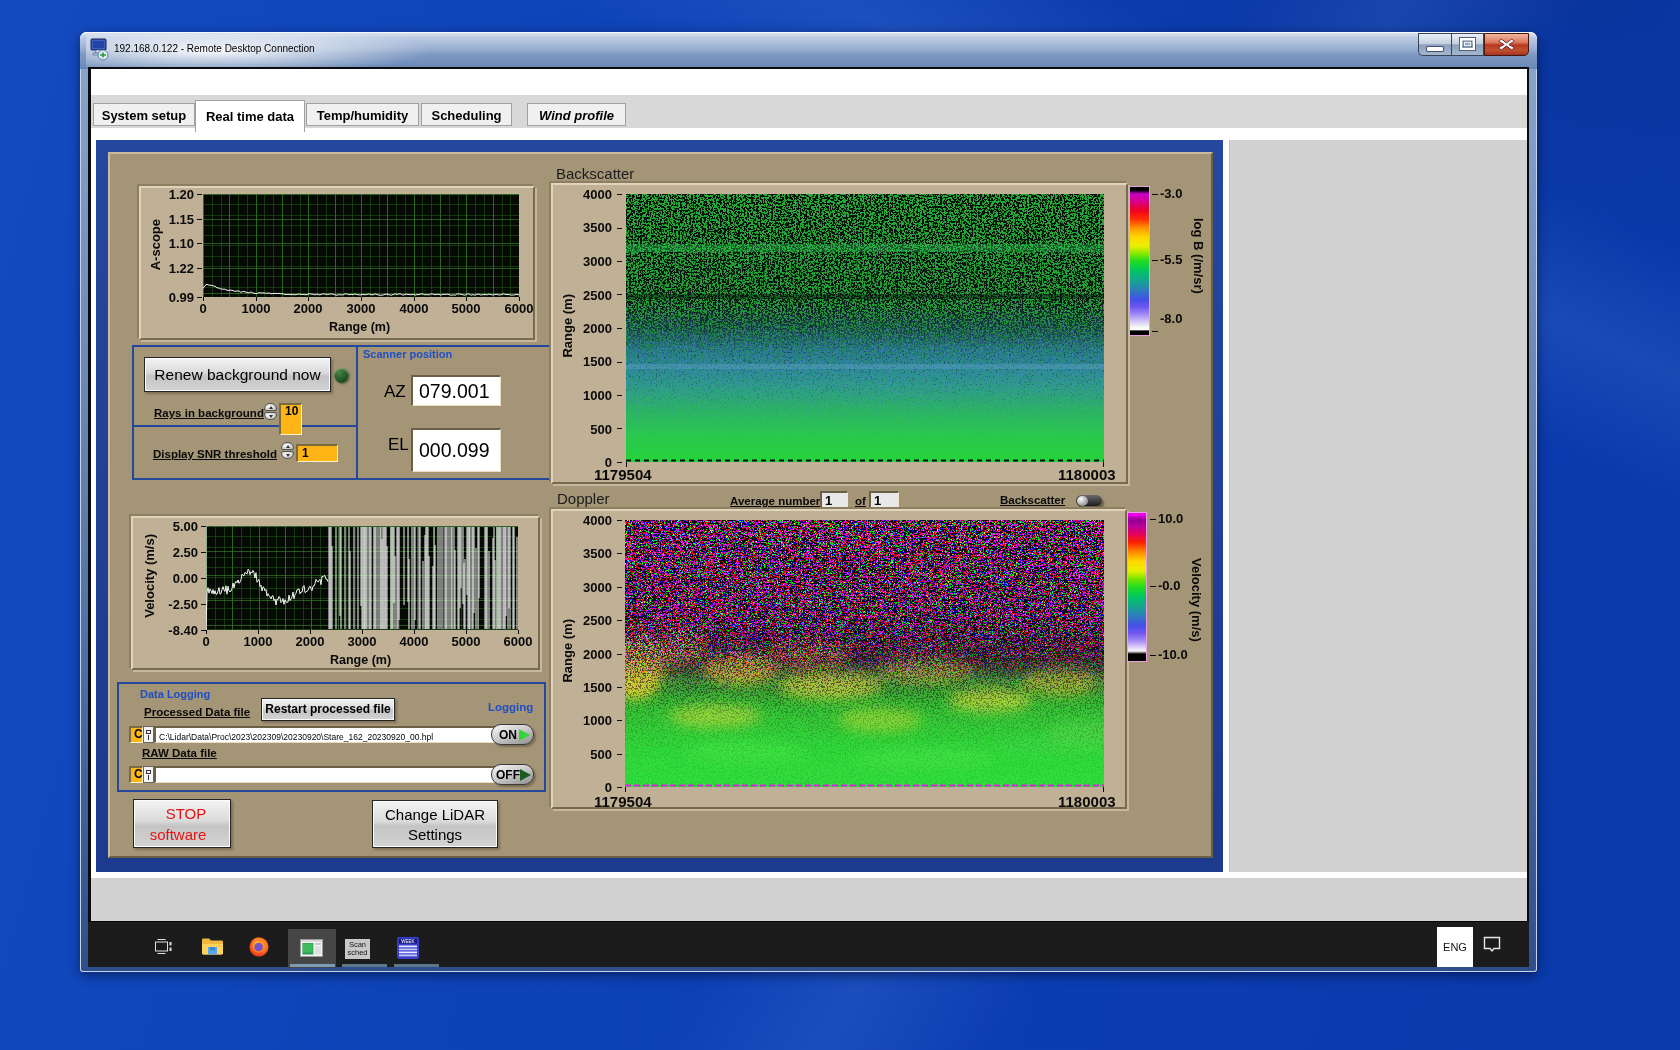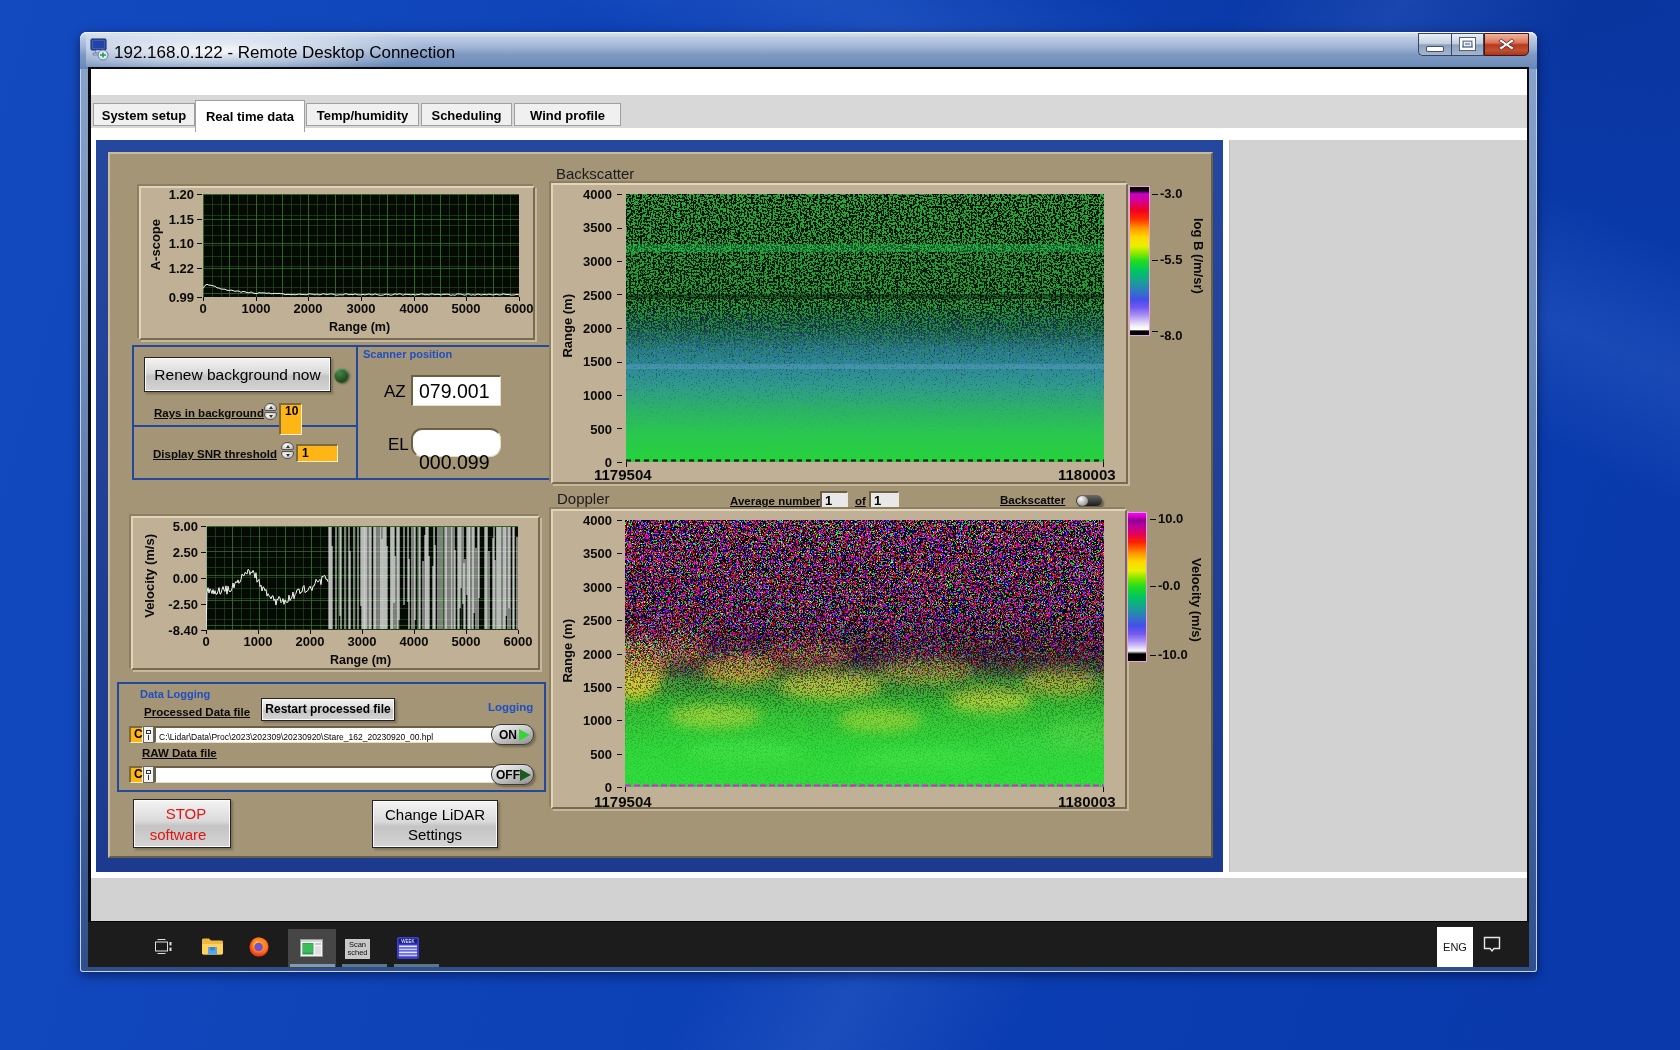--- a/index.html
+++ b/index.html
@@ -16,21 +16,21 @@
   .abs { position:absolute; }
   #rdc { position:absolute; left:80px; top:32px; width:1457px; height:940px;
     border-radius:7px 7px 3px 3px;
     background:linear-gradient(to bottom, #8ca6cc 0%, #5f7eae 50%, #2f4f8c 100%);
     box-shadow:inset 0 0 0 1px #c8d4e6, 0 3px 12px rgba(0,0,20,.5); }
   #titlebar { position:absolute; left:0; top:0; right:0; height:37px; border-radius:7px 7px 0 0;
     background:linear-gradient(to bottom, #dde6f2 0%, #bccbe2 16%, #9db3d4 42%, #7d98c2 62%, #7190bc 85%, #6585b4 100%);
     box-shadow:inset 0 1px 0 #f4f8fc; overflow:hidden; }
   #titlebar .glow { position:absolute; left:6px; top:2px; width:420px; height:33px;
     background:radial-gradient(70% 100% at 30% 50%, rgba(255,255,255,.95), rgba(255,255,255,0) 75%); }
-  #rdctitle { position:absolute; left:34px; top:11px; font-size:17px; color:#000; white-space:nowrap; }
+  #rdctitle { position:absolute; left:34px; top:11px; font-size:10px; color:#000; white-space:nowrap; }
   #winbtns { position:absolute; right:8px; top:1px; height:23px; display:flex; }
   .wbtn { width:33px; height:23px; border:1px solid #39455c; position:relative;
     background:linear-gradient(to bottom, #e9eff6 0%, #c5d1e1 45%, #8ca1be 52%, #a2b6ce 100%); }
   .wbtn.min { border-radius:0 0 0 5px; border-right:none; }
   .wbtn.cls { width:45px; border-radius:0 0 5px 0;
     background:linear-gradient(to bottom, #f2b49e 0%, #dd7a5c 40%, #b83a20 52%, #c24f30 78%, #a33420 100%);
     border:1px solid #47170f; }
   #vi { position:absolute; left:8px; top:35px; width:1441px; height:854px;
     background:#fff; border:2px solid #0a0a0f; border-left-width:3px; }
   #vititle { position:absolute; left:0; top:0; right:0; height:26px; background:#fff; }
@@ -118,21 +118,21 @@
           </svg>
       </div>
     </div>
   </div>
   <div id="vi">
     <div id="tabstrip">
       <div class="tab" style="left:2px;width:102px;">System setup</div>
       <div class="tab active" style="left:104px;width:110px;">Real time data</div>
       <div class="tab" style="left:215px;width:113px;">Temp/humidity</div>
       <div class="tab" style="left:330px;width:91px;">Scheduling</div>
-      <div class="tab" style="left:423px;width:107px;">Wind profile</div>
+      <div class="tab" style="left:436px;width:99px;font-style:italic;">Wind profile</div>
     </div>
     <div id="vicontent">
       <div id="grayR"></div>
       <div id="grayB"></div>
       <div id="bluepanel">
       <div id="panel">
 
 <div class="box3d" style="left:29px;top:32px;width:396px;height:154px;"></div>
 <div class="plot grid" style="left:93px;top:40px;width:316px;height:103px;">
 <svg width="316" height="103" style="position:absolute;left:0;top:0">
@@ -179,21 +179,21 @@
 <div class="klab" style="left:43px;top:294px;">Display SNR threshold</div>
 <div class="spin" style="left:171px;top:288px;">
               <b class="up"></b>
               <b class="dn"></b>
             </div>
 <div class="orange" style="left:186px;top:290px;width:42px;height:18px;line-height:14px;">1</div>
 <div class="blab" style="left:253px;top:194px;">Scanner position</div>
 <div style="position:absolute;left:274px;top:228px;font-size:17px;color:#000;">AZ</div>
 <div class="whitefield" style="left:301px;top:221px;width:90px;height:31px;font-size:19.5px;padding:3px 0 0 6px;">079.001</div>
 <div style="position:absolute;left:278px;top:281px;font-size:17px;color:#000;">EL</div>
-<div class="whitefield" style="left:301px;top:274px;width:90px;height:29px;font-size:19.5px;padding:21px 0 0 6px;border-radius:11px;">000.099</div>
+<div class="whitefield" style="left:301px;top:274px;width:90px;height:44px;font-size:19.5px;padding:9px 0 0 6px;">000.099</div>
 <div class="box3d" style="left:21px;top:362px;width:409px;height:154px;"></div>
 <div class="plot grid" style="left:96px;top:372px;width:312px;height:104px;">
 <svg width="312" height="104" style="position:absolute;left:0;top:0">
                 <path d="M0,0 L0,104 L1,66.2 L2,61.6 L3,67.1 L4,62.9 L5,64.6 L6,67.6 L7,63.6 L8,68.1 L9,64.6 L10,68.2 L11,68.2 L12,65.2 L13,61.6 L14,68.2 L15,67.4 L16,63.6 L17,60.6 L18,64.0 L19,65.5 L20,59.8 L21,68.2 L22,60.2 L23,65.0 L24,65.7 L25,65.2 L26,62.6 L27,57.0 L28,61.9 L29,57.1 L30,55.4 L31,56.8 L32,53.9 L33,57.3 L34,56.1 L35,53.6 L36,48.1 L37,49.5 L38,49.7 L39,46.4 L40,47.1 L41,48.1 L42,43.3 L43,44.1 L44,48.6 L45,45.9 L46,46.9 L47,44.4 L48,46.7 L49,52.0 L50,46.7 L51,56.2 L52,54.9 L53,53.3 L54,60.6 L55,59.1 L56,65.0 L57,60.8 L58,61.5 L59,64.8 L60,63.4 L61,70.1 L62,67.7 L63,69.8 L64,70.9 L65,72.9 L66,70.1 L67,69.7 L68,74.6 L69,73.1 L70,79.0 L71,73.1 L72,73.7 L73,70.4 L74,71.9 L75,76.7 L76,75.5 L77,72.6 L78,78.3 L79,73.8 L80,76.1 L81,76.2 L82,76.2 L83,69.1 L84,74.6 L85,72.9 L86,71.0 L87,66.0 L88,72.8 L89,68.8 L90,67.3 L91,63.7 L92,63.7 L93,62.8 L94,67.8 L95,66.0 L96,66.1 L97,60.7 L98,59.5 L99,66.6 L100,66.0 L101,65.0 L102,64.5 L103,61.7 L104,60.2 L105,62.7 L106,64.6 L107,60.2 L108,60.0 L109,57.6 L110,53.3 L111,55.1 L112,56.1 L113,54.5 L114,53.4 L115,58.6 L116,50.2 L117,50.8 L118,49.5 L119,49.8 L120,53.4 L121,53.1 L122,55.8 M123,1 L123,103 M124,1 L124,103 M125,1 L125,103 M126,20 L126,103 M130,1 L130,103 M134,1 L134,90 M135,1 L135,103 M139,1 L139,103 M143,1 L143,103 M144,25 L144,103 M148,1 L148,103 M152,1 L152,103 M155,1 L155,80 M156,1 L156,103 M157,1 L157,103 M158,1 L158,103 M159,1 L159,103 M160,1 L160,103 M161,1 L161,103 M163,1 L163,103 M164,1 L164,103 M165,1 L165,103 M168,1 L168,103 M169,1 L169,103 M170,1 L170,103 M172,1 L172,103 M174,1 L174,103 M175,1 L175,103 M176,13 L176,103 M177,1 L177,103 M178,1 L178,103 M179,1 L179,103 M180,1 L180,103 M181,20 L181,103 M185,1 L185,103 M186,1 L186,103 M187,1 L187,103 M188,1 L188,77 M189,30 L189,103 M191,1 L191,103 M192,1 L192,103 M193,1 L193,94 M198,1 L198,79 M202,1 L202,76 M203,33 L203,103 M206,1 L206,103 M208,1 L208,103 M209,1 L209,94 M213,1 L213,103 M214,1 L214,103 M217,35 L217,103 M219,9 L219,103 M220,1 L220,103 M221,1 L221,103 M222,1 L222,103 M223,30 L223,103 M227,40 L227,103 M228,1 L228,103 M229,19 L229,103 M232,1 L232,103 M234,1 L234,103 M236,1 L236,103 M239,1 L239,103 M240,1 L240,103 M241,1 L241,103 M243,1 L243,103 M245,1 L245,103 M246,1 L246,103 M248,1 L248,103 M249,24 L249,103 M252,1 L252,103 M253,1 L253,103 M254,1 L254,82 M255,1 L255,62 M257,1 L257,78 M258,37 L258,103 M259,33 L259,103 M261,1 L261,69 M262,1 L262,103 M263,1 L263,103 M264,1 L264,103 M266,1 L266,103 M267,1 L267,103 M268,1 L268,87 M270,22 L270,103 M272,1 L272,103 M273,1 L273,72 M279,1 L279,103 M280,1 L280,103 M281,1 L281,103 M283,25 L283,103 M287,12 L287,103 M288,1 L288,103 M289,34 L289,103 M291,1 L291,103 M292,1 L292,103 M293,1 L293,103 M294,1 L294,103 M295,1 L295,103 M297,1 L297,103 M298,1 L298,103 M299,1 L299,103 M300,1 L300,90 M302,1 L302,103 M303,1 L303,82 M304,1 L304,103 M307,1 L307,103 M308,1 L308,103 M311,11 L311,103" fill="none" stroke="#f4f4f4" stroke-width="1"></path>
               </svg>
 </div>
 <div class="ylab" style="left:46px;top:365px;width:42px;">5.00</div>
 <div class="tick" style="left:91px;top:372px;width:5px;height:1px;"></div>
 <div class="ylab" style="left:46px;top:391px;width:42px;">2.50</div>
 <div class="tick" style="left:91px;top:398px;width:5px;height:1px;"></div>
@@ -418,21 +418,21 @@
 <stop offset="0.97" stop-color="#000"></stop>
                   <stop offset="1" stop-color="#000"></stop>
 </linearGradient>
               </defs>
 <rect x="0.5" y="0.5" width="20" height="149" fill="url(#cb1)" stroke="#e8a0e0" stroke-width="1"></rect>
 </svg>
 <div class="alab" style="left:1050px;top:32px;">-3.0</div>
 <div class="tick" style="left:1042px;top:40px;width:6px;height:1px;"></div>
 <div class="alab" style="left:1050px;top:98px;">-5.5</div>
 <div class="tick" style="left:1042px;top:106px;width:6px;height:1px;"></div>
-<div class="alab" style="left:1050px;top:174px;">-8.0</div>
+<div class="alab" style="left:1050px;top:157px;">-8.0</div>
 <div class="tick" style="left:1042px;top:177px;width:6px;height:1px;"></div>
 <div class="alab rotcw" style="left:1081px;top:64px;">log B (/m/sr)</div>
 <div style="position:absolute;left:447px;top:336px;font-size:15px;color:#1c1c1c;">Doppler</div>
 <div class="klab" style="left:620px;top:341px;">Average number</div>
 <div style="position:absolute;left:710px;top:337px;width:28px;height:19px;background:#e8e8e8;border-top:2px solid #6b5f46;border-left:2px solid #6b5f46;border-right:1px solid #efe6d2;border-bottom:1px solid #efe6d2;font-size:13px;font-weight:bold;padding-left:3px;">1</div>
 <div class="klab" style="left:745px;top:341px;">of</div>
 <div style="position:absolute;left:759px;top:337px;width:30px;height:19px;background:#e8e8e8;border-top:2px solid #6b5f46;border-left:2px solid #6b5f46;border-right:1px solid #efe6d2;border-bottom:1px solid #efe6d2;font-size:13px;font-weight:bold;padding-left:3px;">1</div>
 <div class="klab" style="left:890px;top:340px;">Backscatter</div>
 <div style="position:absolute;left:966px;top:341px;width:26px;height:11px;border-radius:6px;background:linear-gradient(to bottom,#6a6a6a,#1c1c1c);box-shadow:2px 3px 2px rgba(40,30,10,.45);"></div>
 <div style="position:absolute;left:967px;top:341.5px;width:11px;height:10px;border-radius:50%;background:radial-gradient(circle at 35% 30%,#fdfdfd,#9a9a9a 70%,#787878);"></div>

